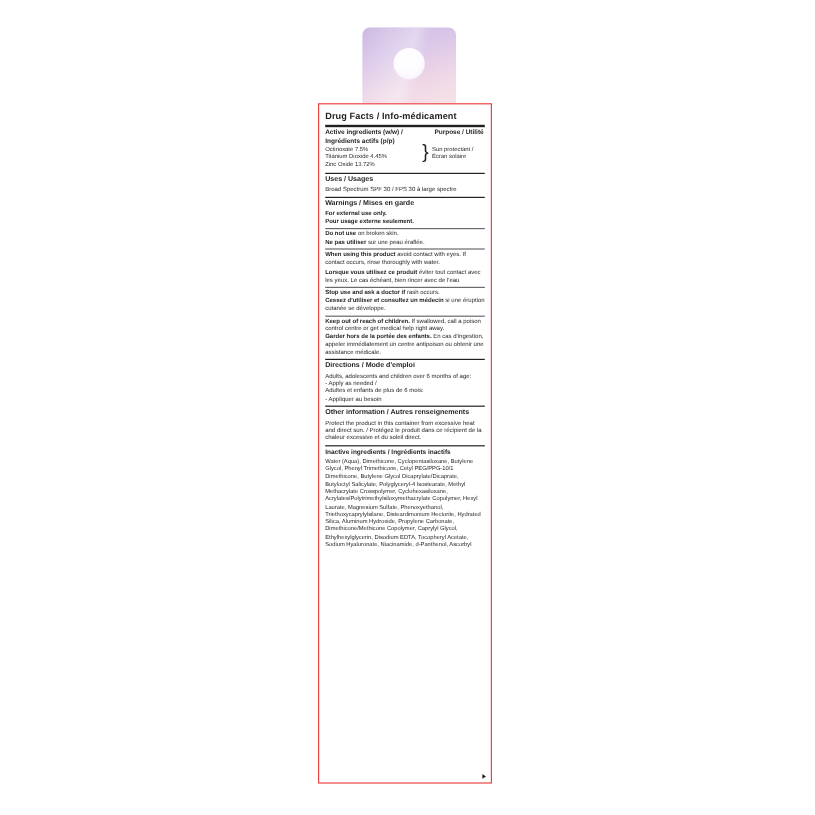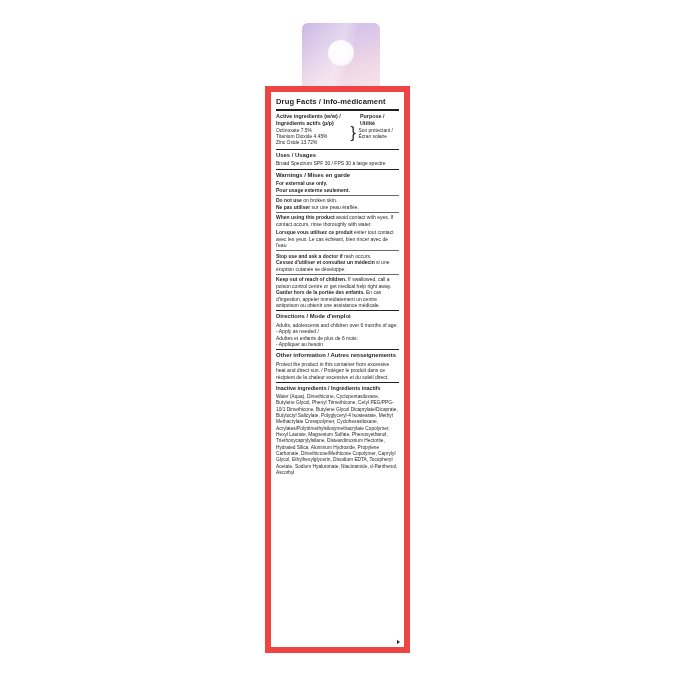--- a/index.html
+++ b/index.html
@@ -45,21 +45,21 @@
   }
 
   
   .panel {
     position: absolute;
     left: 265px;
     top: 86px;
     width: 145px;
     height: 567px;
     background: #ffffff;
-    border: 6px solid #ef4444;
+    border: 1px solid #ef4444;
     box-sizing: border-box;
     padding: 4px 5px 3px 5px;
     color: #231f20;
     font-size: 5.1px;
     line-height: 1.28;
     overflow: hidden;
   }
 
   .title {
     font-size: 7.6px;

